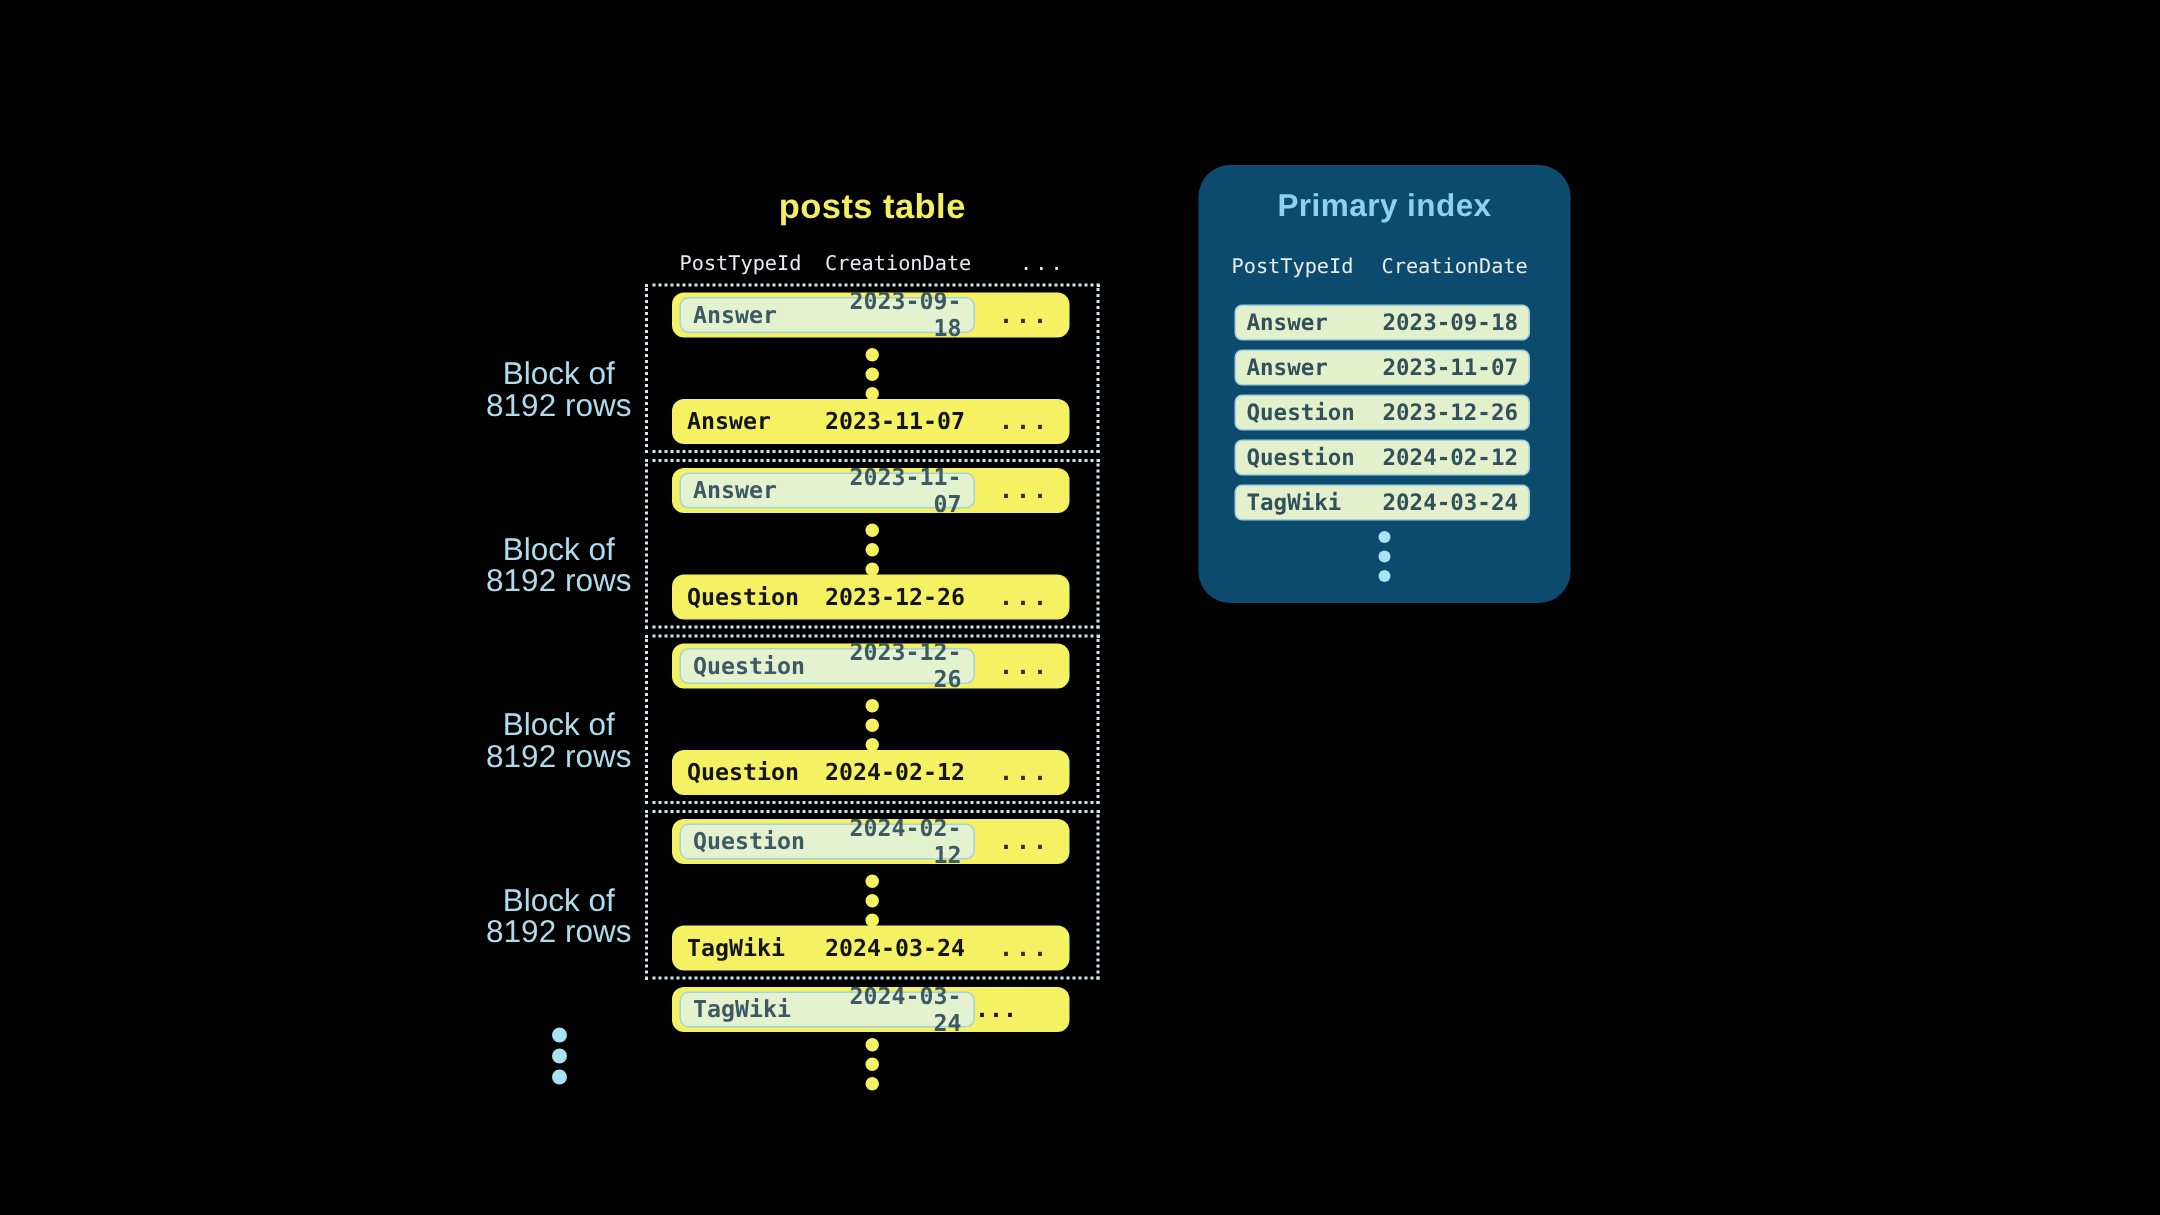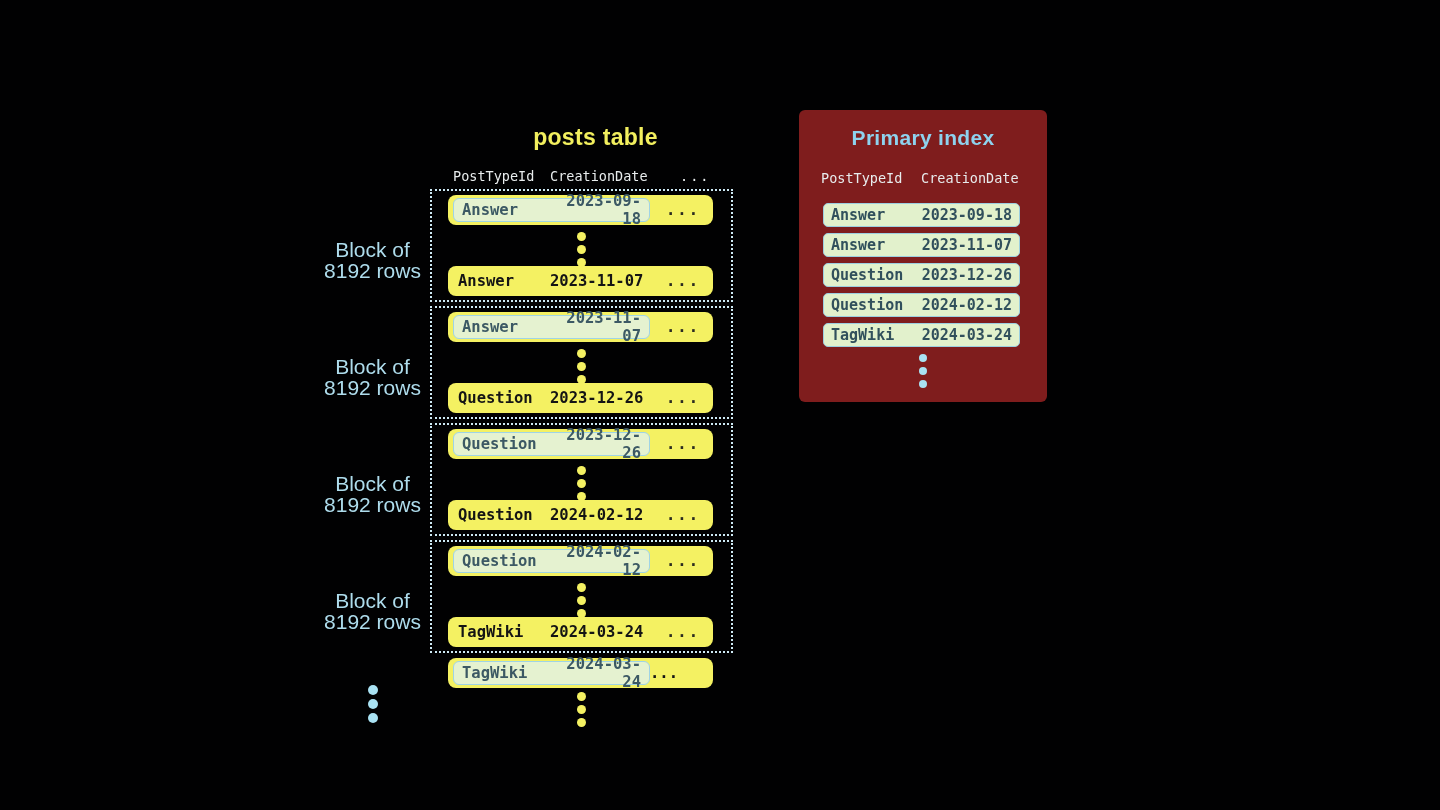--- a/index.html
+++ b/index.html
@@ -13,21 +13,21 @@
   .block-label{
     position:absolute;left:300px;width:145px;text-align:center;
     color:#aedcec;font-size:21px;line-height:21px;font-weight:400;
   }
   .rail-dots{position:absolute;left:300px;width:145px;display:flex;flex-direction:column;align-items:center;gap:4px;}
   .rail-dots .dot{width:10px;height:10px;border-radius:50%;background:#a9e2f3;}
 
   
   .posts-col{position:absolute;left:430px;top:0;width:303px;}
   .posts-title{
-    position:absolute;top:124px;left:14px;width:303px;text-align:center;
+    position:absolute;top:124px;left:0;width:303px;text-align:center;
     color:#f2ef5e;font-size:23px;font-weight:600;letter-spacing:.3px;
   }
   .posts-header{position:absolute;top:168px;left:0;width:303px;height:16px;color:#e8eced;font-size:13.5px;}
   .posts-header .h1{position:absolute;left:23px;}
   .posts-header .h2{position:absolute;left:120px;}
   .posts-header .h3{position:absolute;left:250px;letter-spacing:2px;}
 
   .block{
     position:absolute;left:0;width:303px;height:113px;box-sizing:border-box;
     border:2px dotted #cde9f4;
@@ -56,21 +56,21 @@
   .col-dots{position:absolute;left:0;width:303px;display:flex;flex-direction:column;align-items:center;gap:4px;}
   .col-dots .dot{width:9px;height:9px;border-radius:50%;background:#f4f162;}
   .block .col-dots{top:41px;left:-2px;}
 
   .tail-row{top:658px;}
   .tail-dots{top:692px;}
 
   
   .index-panel{
     position:absolute;left:799px;top:110px;width:248px;height:292px;
-    background:#7f1d1d;border-radius:6px;
+    background:#0c4a6e;border-radius:21px;
   }
   .index-title{
     position:absolute;top:16px;left:0;width:248px;text-align:center;
     color:#8ed2ee;font-size:21px;font-weight:600;letter-spacing:.3px;
   }
   .index-header{position:absolute;top:60px;left:0;width:248px;color:#e8eced;font-size:13.5px;}
   .index-header .h1{position:absolute;left:22px;}
   .index-header .h2{position:absolute;left:122px;}
   .i-row{
     position:absolute;left:24px;width:197px;height:24px;box-sizing:border-box;

